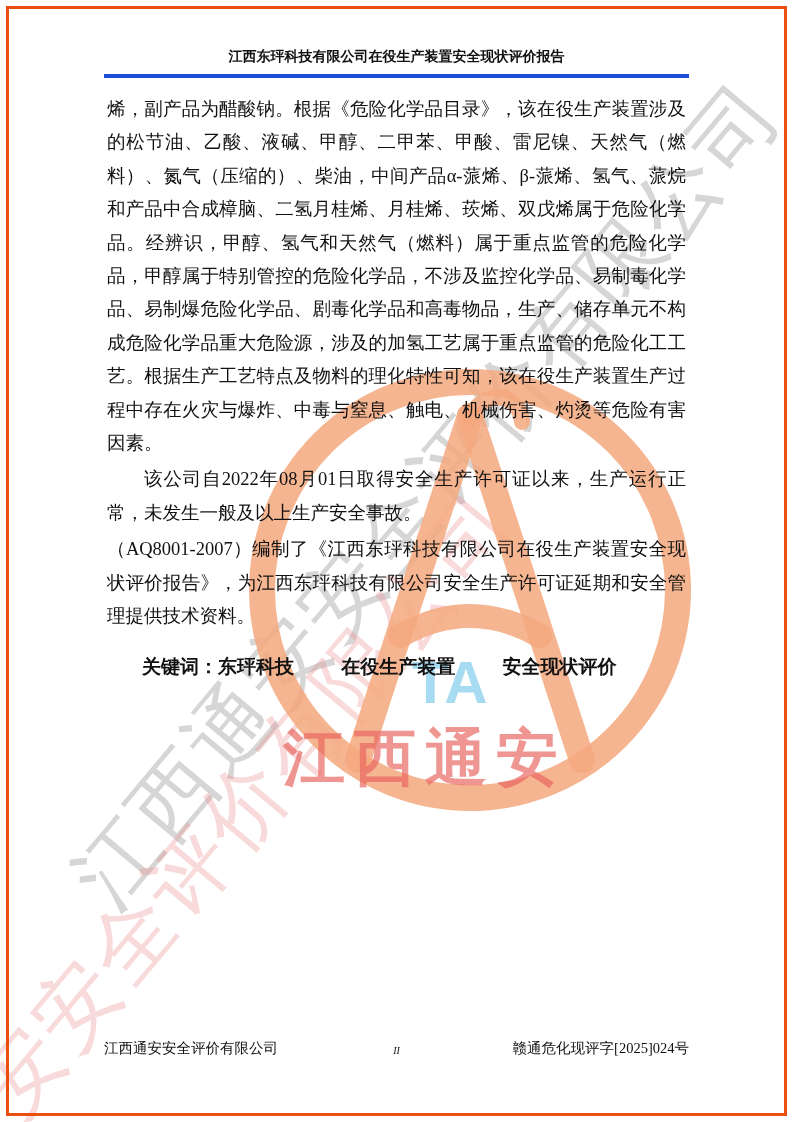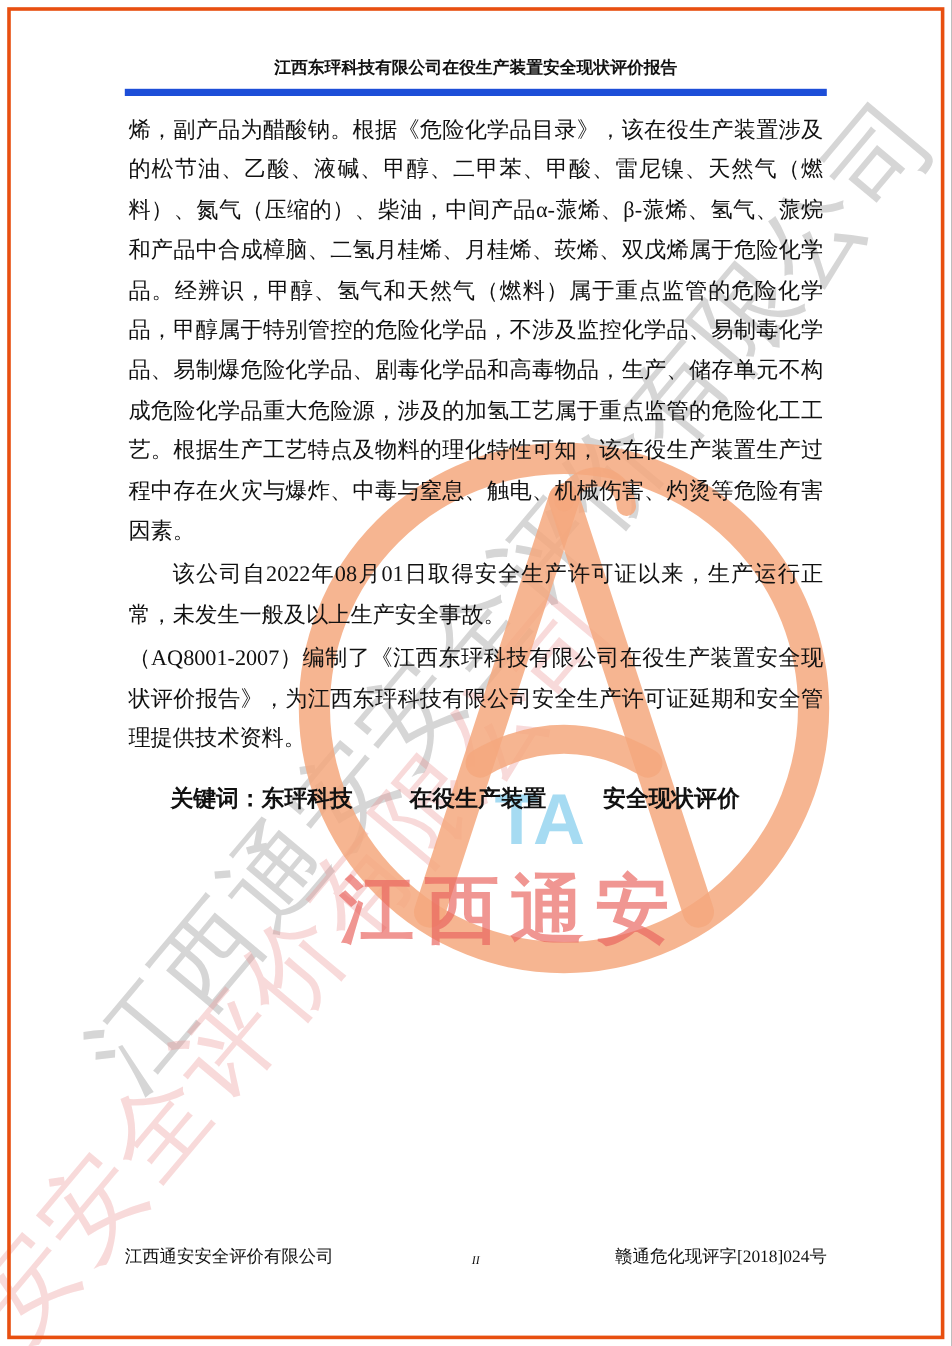--- a/index.html
+++ b/index.html
@@ -46,21 +46,21 @@
     font-size:62px;letter-spacing:9px;font-weight:bold;white-space:nowrap;
     color:rgba(233,100,95,0.68);
   }
   
   .header{
     position:absolute;left:104px;top:46px;width:585px;
     text-align:center;
     font-size:14px;font-weight:bold;line-height:20px;
     font-family:"Liberation Sans","DejaVu Sans",sans-serif;
     padding-bottom:8px;
-    border-bottom:6px solid #1d4ed8;
+    border-bottom:4px solid #1d4ed8;
     z-index:2;
   }
   .body-text{
     position:absolute;left:104px;top:90px;width:585px;
     font-size:18.5px;line-height:33.4px;
     text-align:justify;
     z-index:2;
   }
   .body-text p{margin:3px;}
   .body-text p.indent{text-indent:2em;}
@@ -116,16 +116,16 @@
     <div class="keywords">
       <span class="kw"><span>关键词：</span><span>东玶科技</span></span>
       <span class="kw">在役生产装置</span>
       <span class="kw">安全现状评价</span>
     </div>
   </div>
 
   <div class="footer">
     <span class="f-left">江西通安安全评价有限公司</span>
     <span class="f-center">II</span>
-    <span class="f-right">赣通危化现评字[2018]024号</span>
+    <span class="f-right">赣通危化现评字[2025]024号</span>
   </div>
 
 </div>
 
 </body></html>

